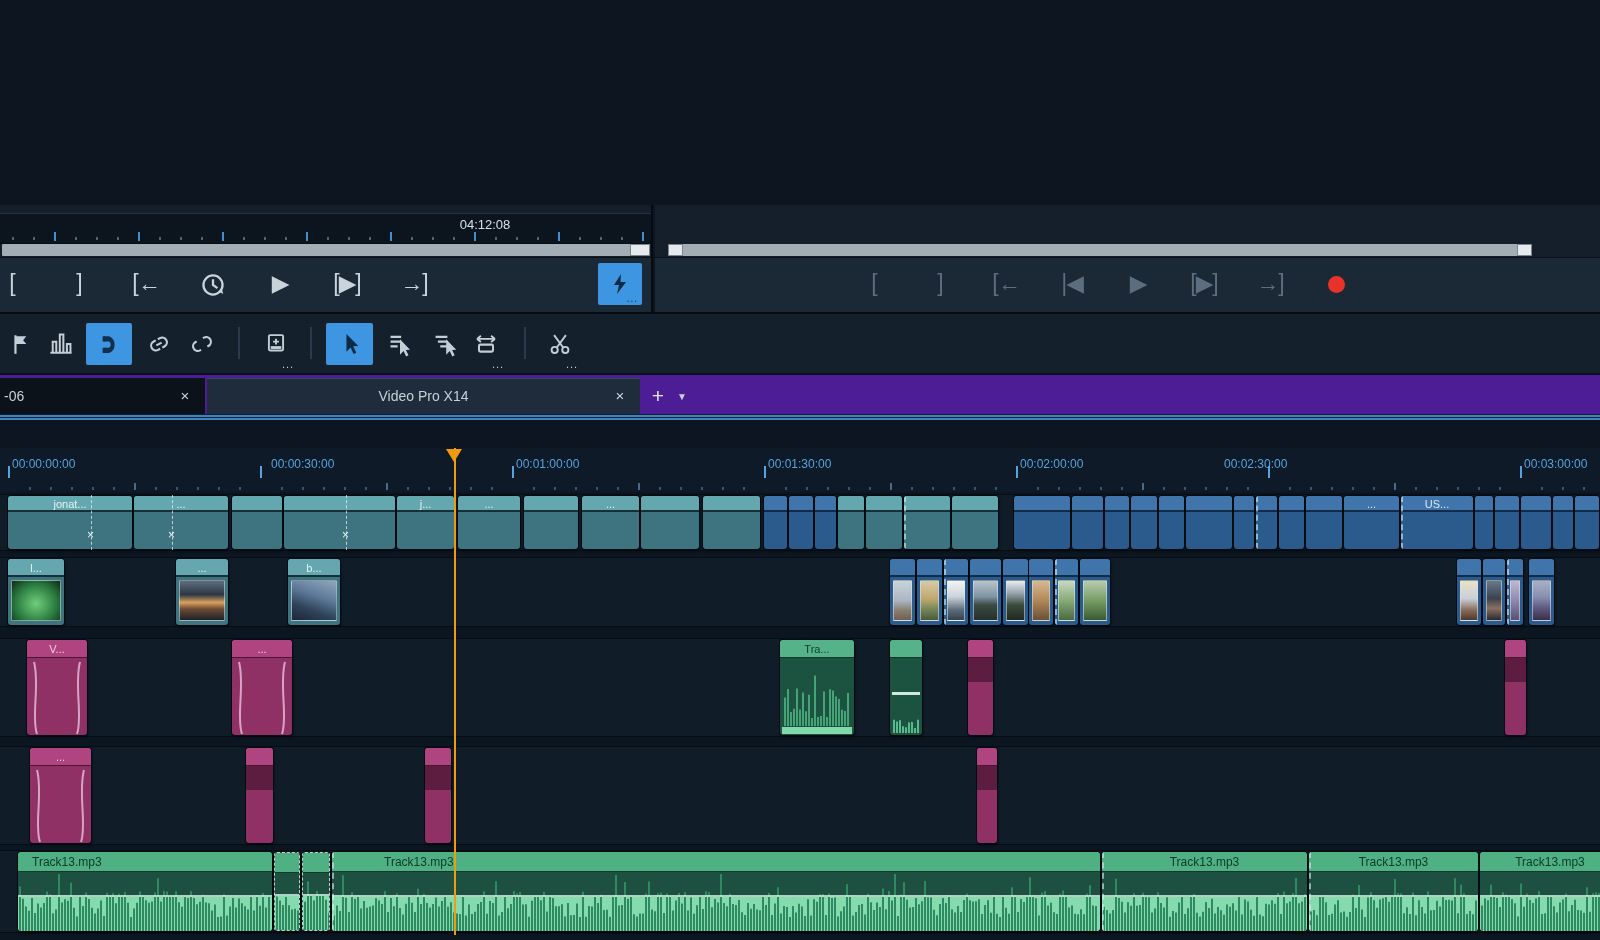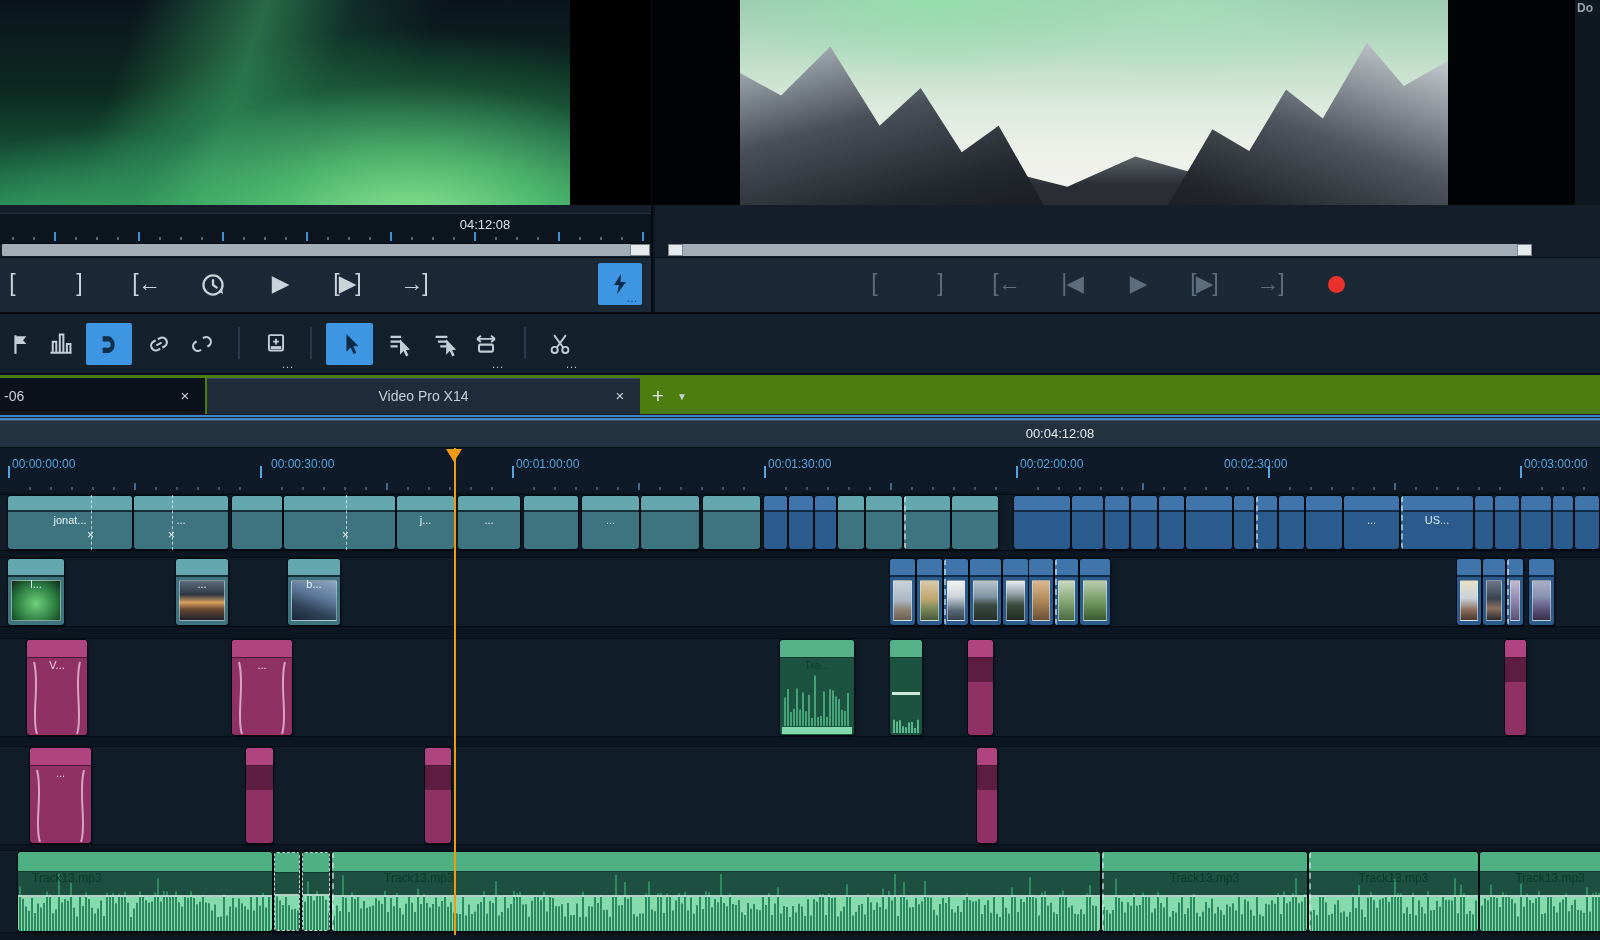--- a/index.html
+++ b/index.html
@@ -56,21 +56,21 @@
   .bolt-dots{position:absolute;right:4px;bottom:1px;font-size:10px;color:#0d2b47;letter-spacing:1px;}
 
   
   .toolbar{position:absolute;left:0;top:312px;width:1600px;height:63px;background:#15202d;border-top:2px solid #060b11;border-bottom:2px solid #081019;}
   .tb{position:absolute;top:9px;width:40px;height:42px;display:flex;align-items:center;justify-content:center;border-radius:2px;}
   .tb.on{background:#3e96e2;}
   .tsep{position:absolute;top:13px;width:2px;height:32px;background:#2b3b4d;}
   .tdots{position:absolute;font-size:11px;color:#c3ced7;letter-spacing:1px;}
 
   
-  .tabbar{position:absolute;left:0;top:375px;width:1600px;height:45px;background:#4d7c0f;}
+  .tabbar{position:absolute;left:0;top:375px;width:1600px;height:45px;background:#4c1d95;}
   .tab{position:absolute;top:3px;height:36px;line-height:36px;color:#c7d0d8;font-size:14px;}
   .tab-1{left:0;width:205px;background:#0b1219;}
   .tab-2{left:207px;width:433px;background:#1e2c3b;box-shadow:inset 0 1px 0 #33465a;text-align:center;}
   .tab-label-left{position:absolute;left:4px;top:0;}
   .tabx{position:absolute;right:12px;top:0;font-size:15px;color:#cdd5dc;width:16px;text-align:center;}
   .tab-add{position:absolute;left:646px;top:3px;width:24px;height:36px;line-height:36px;text-align:center;color:#dde3e8;font-size:21px;}
   .tab-menu{position:absolute;left:672px;top:3px;width:20px;height:36px;line-height:38px;text-align:center;color:#c7d0d8;font-size:10px;}
   .tabline{position:absolute;left:0;bottom:0;width:100%;height:6px;
     background:linear-gradient(180deg,#121e2b 0 1px,#3f83c0 1px 3px,#16222f 3px 4px,#3f83c0 4px 6px);}
 
@@ -88,21 +88,21 @@
   .trow{position:absolute;left:0;width:1600px;background:#101c28;border-top:1px solid #060d15;border-bottom:1px solid #060d15;}
   #row-v1{top:2px;height:57px;}
   #row-v2{top:65px;height:70px;}
   #row-a1{top:146px;height:99px;}
   #row-a2{top:254px;height:99px;}
   #row-mus{top:358px;height:83px;}
 
   .clip{position:absolute;top:1px;bottom:1px;border-radius:3px;overflow:hidden;
     box-shadow:0 0 0 1px rgba(3,9,15,.85),1px 2px 3px rgba(0,0,0,.5);}
   .chead{position:absolute;left:0;right:0;top:0;z-index:4;}
-  .lab{position:absolute;left:0;right:0;top:16px;z-index:5;text-align:center;font-size:11px;white-space:nowrap;overflow:hidden;border-radius:7px;}
+  .lab{position:absolute;left:0;right:0;top:0;z-index:5;text-align:center;font-size:11px;white-space:nowrap;overflow:hidden;border-radius:7px;}
 
   .clip.teal{background:#3d7480;}
   .clip.teal .chead{height:16px;background:#65a7ae;border-bottom:2px solid #173038;}
   .clip.teal .lab{line-height:16px;color:#e2f2f4;}
   .clip.blue{background:#2b5a8d;}
   .clip.blue .chead{height:16px;background:#3f75ab;border-bottom:2px solid #122b47;}
   .clip.blue .lab{line-height:16px;color:#d8e8f8;}
   #row-v2 .clip.teal .chead,#row-v2 .clip.blue .chead{height:18px;}
   #row-v2 .lab{line-height:18px;}
   .thumb{position:absolute;left:3px;right:3px;top:21px;bottom:4px;z-index:2;border:1px solid rgba(215,232,238,.55);border-radius:1px;}
@@ -151,35 +151,20 @@
   .th-dusk1{background:linear-gradient(180deg,#e8e2c8 0%,#c8d0d8 45%,#8a6a58 75%,#4a3830 100%);}
   .th-dusk2{background:linear-gradient(180deg,#6a7888 0%,#3a4250 45%,#8a7060 70%,#2a2a32 100%);}
   .th-dusk3{background:linear-gradient(180deg,#c0b8d0 0%,#9088b0 50%,#585070 100%);}
   .th-dusk4{background:linear-gradient(180deg,#a8b0c8 0%,#8890b0 40%,#605880 70%,#383048 100%);}
 </style>
 </head>
 <body>
 
 <div class="stage">
 
-  <div class="preview-row">
-    <section class="mon-left">
-      <div class="vid-aurora"></div>
-    </section>
-    <section class="mon-right">
-      <div class="vid-mountains">
-        <div class="ridge valley"></div>
-        <div class="ridge ridge-l"></div>
-        <div class="ridge ridge-r"></div>
-      </div>
-    </section>
-    <aside class="corner-panel">
-      <span>Do</span>
-    </aside>
-  </div>
 
   <div class="ctrl-left">
     <div class="mon-ruler">
       <div id="monruler-ticks">
           <div class="mtick-dot" style="left: 12px;"></div>
           <div class="mtick-dot" style="left: 33px;"></div>
           <div class="mtick-blue" style="left: 54px;"></div>
           <div class="mtick-dot" style="left: 75px;"></div>
           <div class="mtick-dot" style="left: 96px;"></div>
           <div class="mtick-dot" style="left: 117px;"></div>
@@ -339,23 +324,20 @@
     </div>
     <div class="tab tab-2">
       <span>Video Pro X14</span>
       <span class="tabx">×</span>
     </div>
     <div class="tab-add">+</div>
     <div class="tab-menu">▼</div>
     <div class="tabline"></div>
   </div>
 
-  <div class="rangebar">
-    <span class="range-tc">00:04:12:08</span>
-  </div>
 
   <div class="ruler" id="ruler">
       <div class="tick-major" style="left: 8px;"></div>
       <div class="rlabel" style="left: 12px;">00:00:00:00</div>
       <div class="tick-major" style="left: 260px;"></div>
       <div class="rlabel" style="left: 271px;">00:00:30:00</div>
       <div class="tick-major" style="left: 512px;"></div>
       <div class="rlabel" style="left: 516px;">00:01:00:00</div>
       <div class="tick-major" style="left: 764px;"></div>
       <div class="rlabel" style="left: 768px;">00:01:30:00</div>

